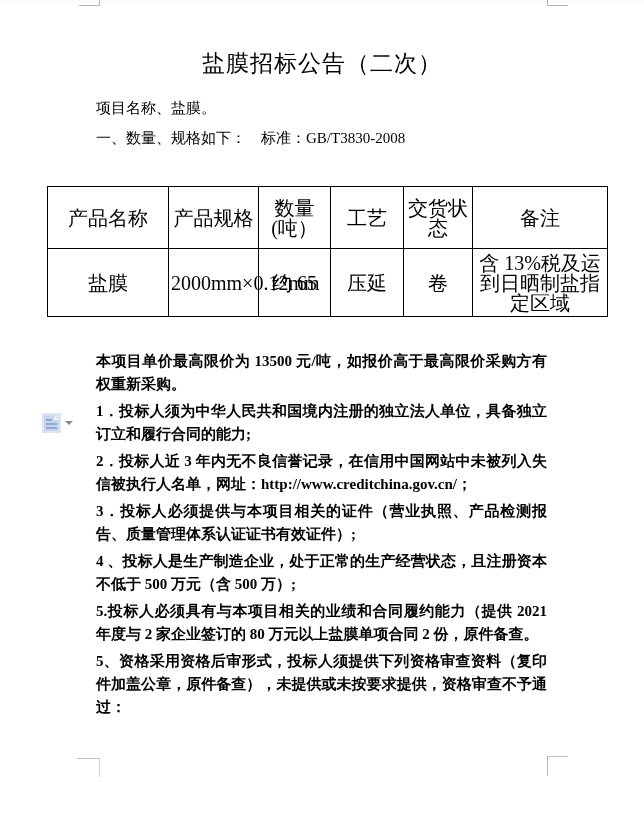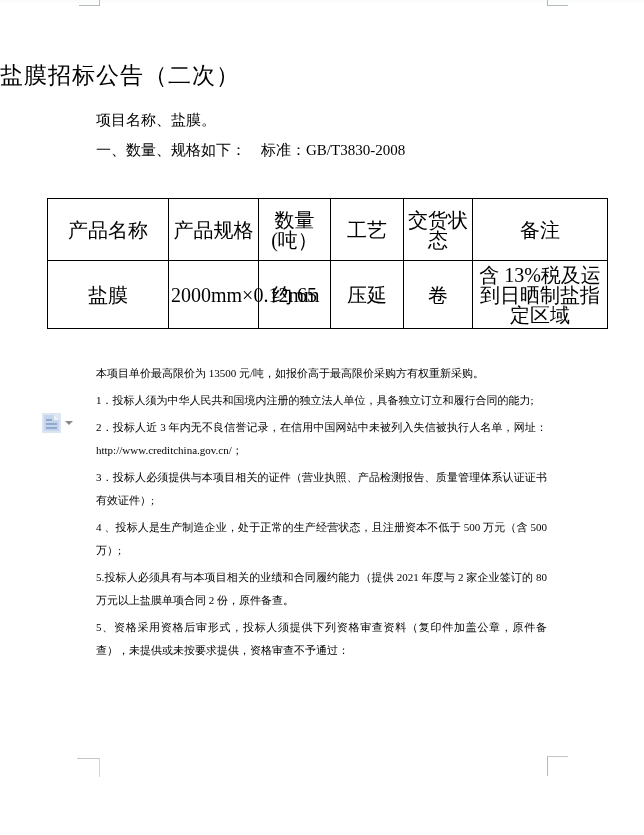--- a/index.html
+++ b/index.html
@@ -26,23 +26,24 @@
   .m-tl-h { left: 79px;  top: 5px;   width: 21px; height: 1px; }
   .m-tl-v { left: 99px;  top: 0;     width: 1px;  height: 5px; }
   .m-tr-h { left: 547px; top: 5px;   width: 21px; height: 1px; }
   .m-tr-v { left: 547px; top: 0;     width: 1px;  height: 5px; }
   .m-bl-h { left: 77px;  top: 758px; width: 22px; height: 1px; background:#c3c6c8; }
   .m-bl-v { left: 99px;  top: 758px; width: 1px;  height: 19px; background:#d2d5d6; }
   .m-br-h { left: 547px; top: 756px; width: 21px; height: 1px; background:#c3c6c8; }
   .m-br-v { left: 547px; top: 756px; width: 1px;  height: 20px; background:#b5b8ba; }
 
   h1.title {
-    margin: 0; padding-top: 60px;
+    margin: 0; padding-top: 48px;
     font-size: 23px; font-weight: 400;
     line-height: 32px; letter-spacing: 1px;
+    text-align: center;
   }
   .intro { margin: 17px 97px 0 96px; }
   .intro p { margin: 0 0 7px 0; font-size: 15px; line-height: 23px; }
 
   table.product-table {
     border-collapse: collapse;
     table-layout: fixed;
     width: 560px;
     margin: 36px 0 0 47px;
     text-align: center;
@@ -56,22 +57,23 @@
     line-height: 20px;
   }
   tr.header-row  { height: 62px; }
   tr.data-row    { height: 68px; }
   td.spec-cell   { font-size: 13px; line-height: 16px; }
   td.remark-cell { font-size: 13px; line-height: 20px; }
 
   .paras { margin: 33px 97px 0 96px; }
   .paras p {
     margin: 0 0 4px 0;
-    font-size: 11px; line-height: 23px;
+    font-size: 15px; line-height: 23px;
     text-align: justify;
+    font-weight: bold;
   }
 
   .paste-options {
     position: absolute; left: 42px; top: 412px;
     width: 36px; height: 22px;
     display: flex; align-items: center; gap: 4px;
     cursor: pointer;
   }
   .paste-options .icon-box {
     width: 19px; height: 20px;

